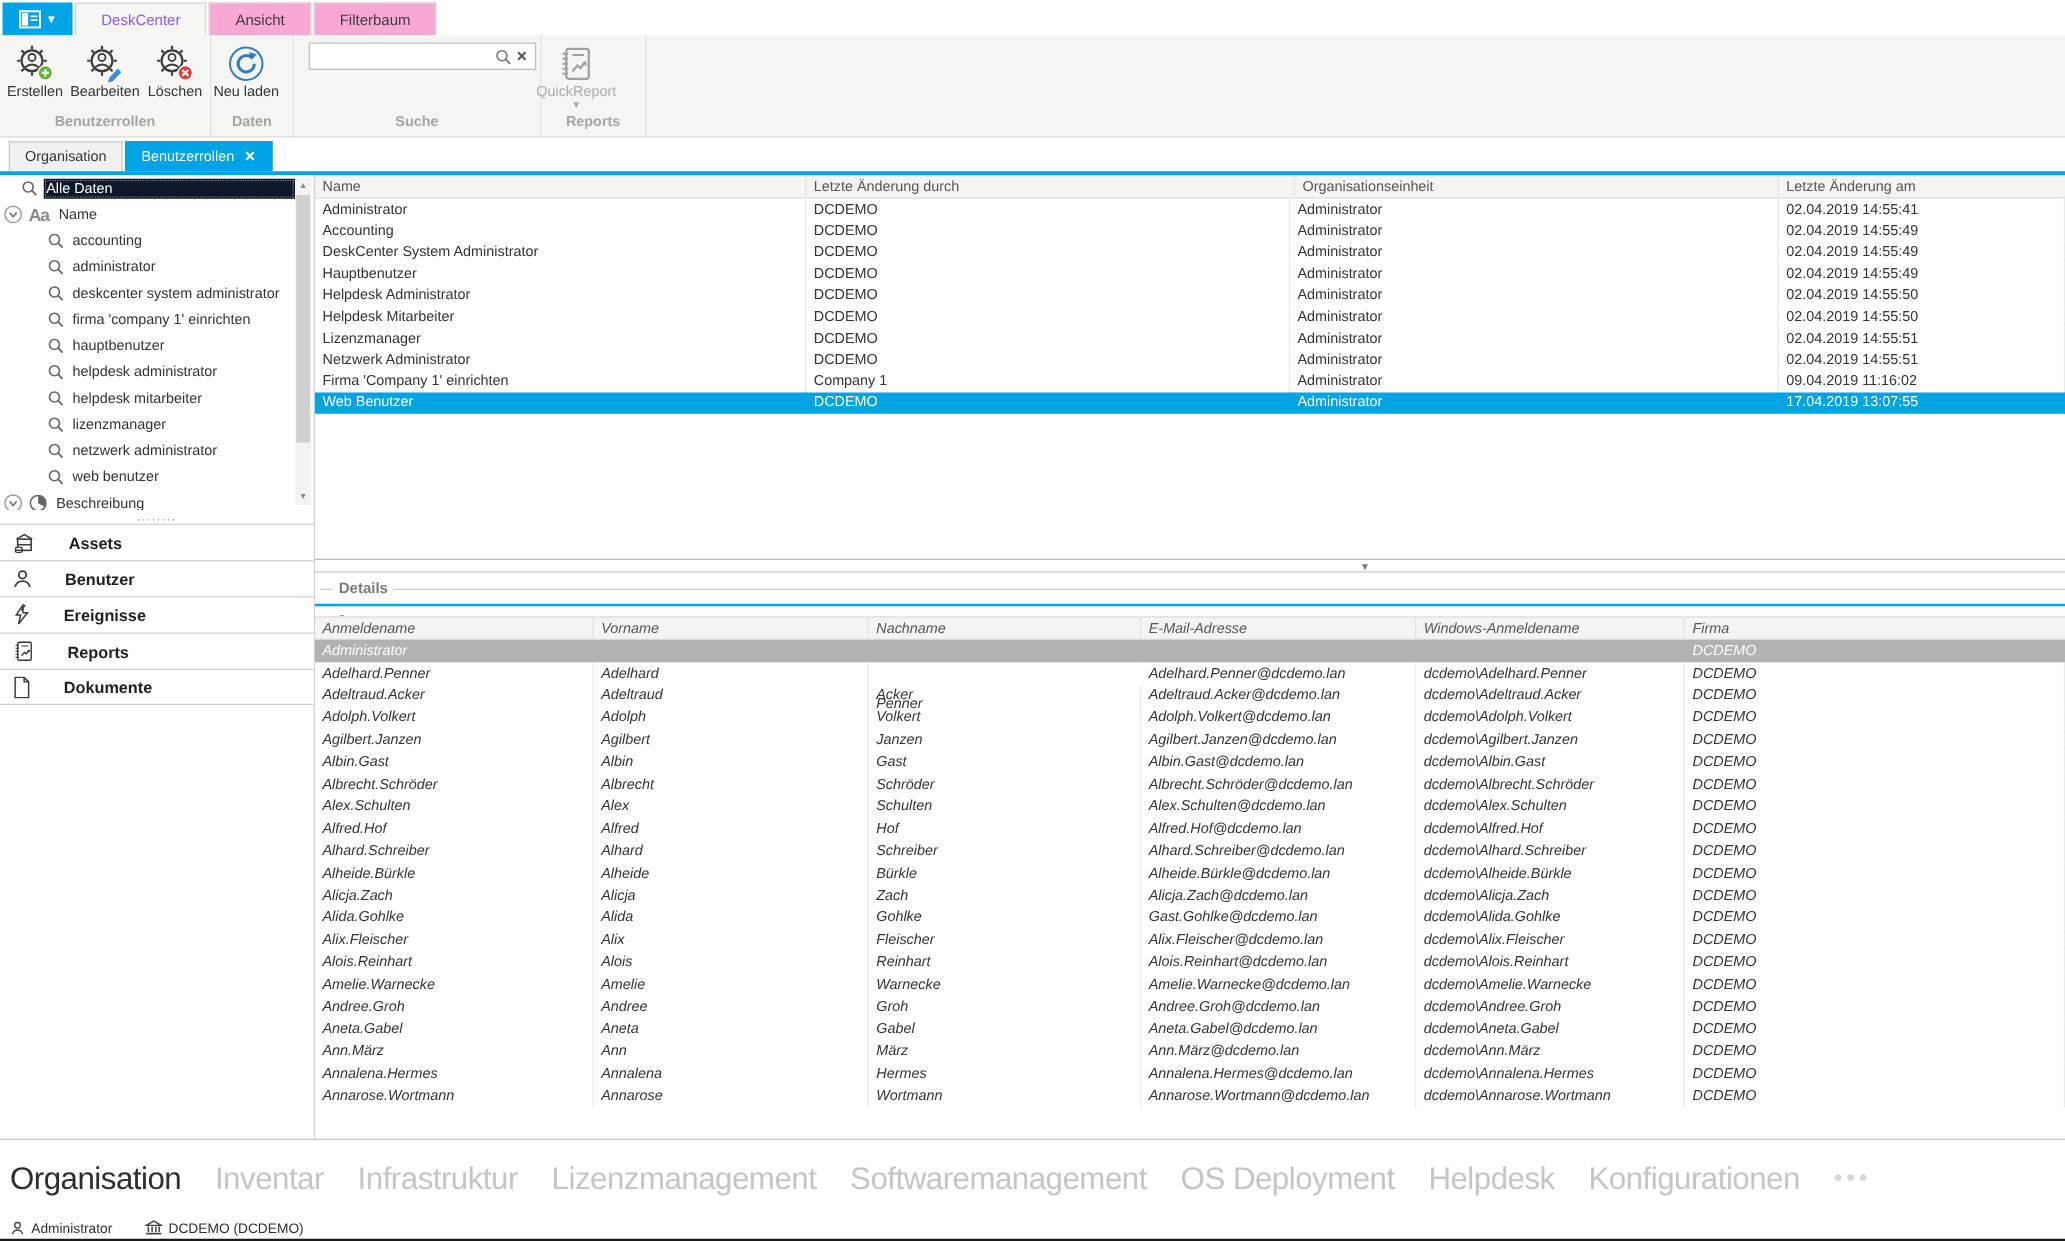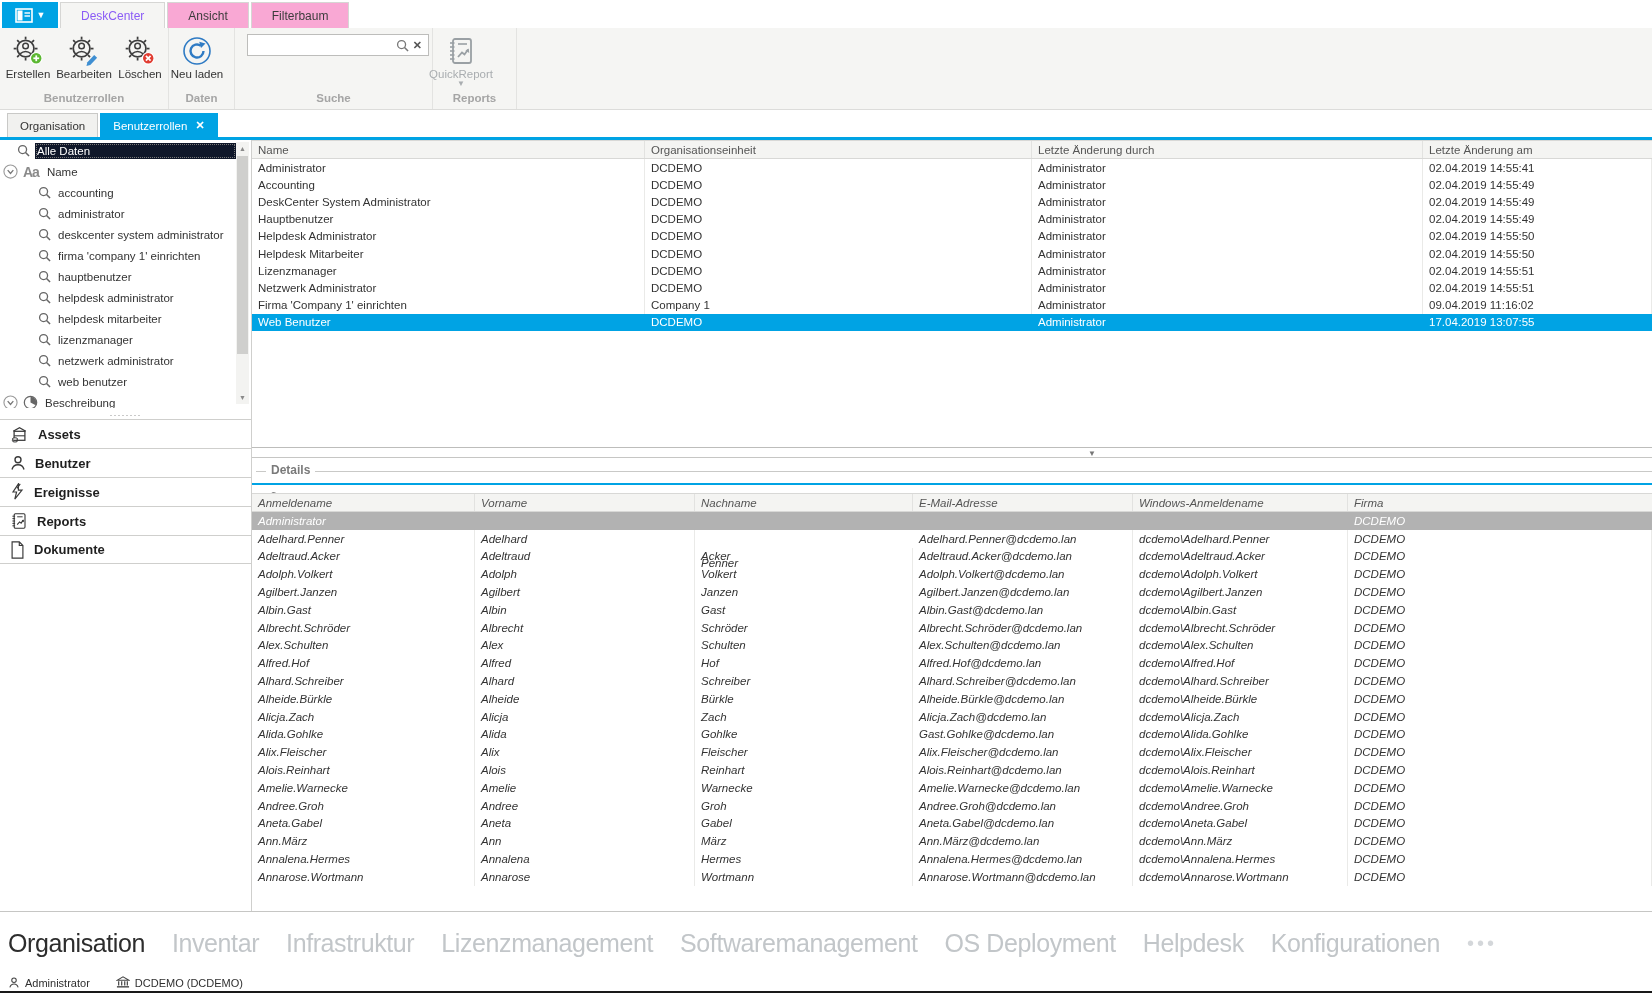--- a/index.html
+++ b/index.html
@@ -50,21 +50,21 @@
   .titem .tlabel { padding:2px 6px 2px 2px; }
   .titem.sel .tlabel { background:#0f172a; color:#fff; flex:1; outline:1px dotted #777; outline-offset:-2px; }
   .titem .aa { color:#8a8a8a; font-size:14px; font-weight:bold; margin-right:6px; letter-spacing:-1px; }
   .tscroll { position:absolute; right:2px; top:2px; width:13px; height:262px; background:#f3f3f1; }
   .tscroll .sarr { height:13px; display:flex; align-items:center; justify-content:center; font-size:7px; color:#8a8a8a; cursor:pointer; }
   .tscroll .sthumb { position:absolute; left:1px; right:1px; top:14px; height:198px; background:#cfcfcd; cursor:pointer; }
   .panel-splitter { position:absolute; left:0; top:270px; width:100%; height:9px; display:flex; align-items:center; justify-content:center; color:#8a8a8a; font-size:9px; letter-spacing:1px; cursor:row-resize; }
 
   
   .sections { position:absolute; left:0; top:279px; width:100%; }
-  .sec { height:29px; border-top:1px solid #cfcfcd; display:flex; align-items:center; padding-left:10px; gap:9px; cursor:pointer; background:#fff; }
+  .sec { height:29px; border-top:1px solid #cfcfcd; display:flex; align-items:center; padding-left:10px; gap:26px; cursor:pointer; background:#fff; }
   .sec:last-child { border-bottom:1px solid #cfcfcd; }
   .sec .slabel { font-size:13px; font-weight:bold; color:#1f1f1f; }
   .sec .sico { display:flex; align-items:center; color:#3a3a3a; }
 
   
   .grid { position:absolute; left:0; width:100%; overflow:hidden; background:#fff; }
   .ghead { display:flex; height:19px; background:#f4f4f2; border-top:1px solid #d8d8d6; border-bottom:1px solid #d8d8d6; }
   .ghead .gcell { color:#555; display:flex; align-items:center; }
   .gcell { padding:0 6px; border-right:1px solid #e2e2e0; white-space:nowrap; overflow:hidden; flex-shrink:0; }
   .gcell:last-child { border-right:none; flex:1; }
@@ -455,22 +455,22 @@
             </span>
             <span class="slabel">Dokumente</span>
           </div>
         </div>
     </div>
 
     <div class="right-panel">
       <div class="grid" id="mainGrid">
           <div class="ghead">
             <div class="gcell" style="width: 393px;">Name</div>
+            <div class="gcell" style="width: 391px;">Letzte Änderung durch</div>
             <div class="gcell" style="width: 387px;">Organisationseinheit</div>
-            <div class="gcell" style="width: 391px;">Letzte Änderung durch</div>
             <div class="gcell">Letzte Änderung am</div>
           </div>
           <div class="grow">
             <div class="gcell" style="width: 393px;">Administrator</div>
             <div class="gcell" style="width: 387px;">DCDEMO</div>
             <div class="gcell" style="width: 391px;">Administrator</div>
             <div class="gcell">02.04.2019 14:55:41</div>
           </div>
           <div class="grow">
             <div class="gcell" style="width: 393px;">Accounting</div>

